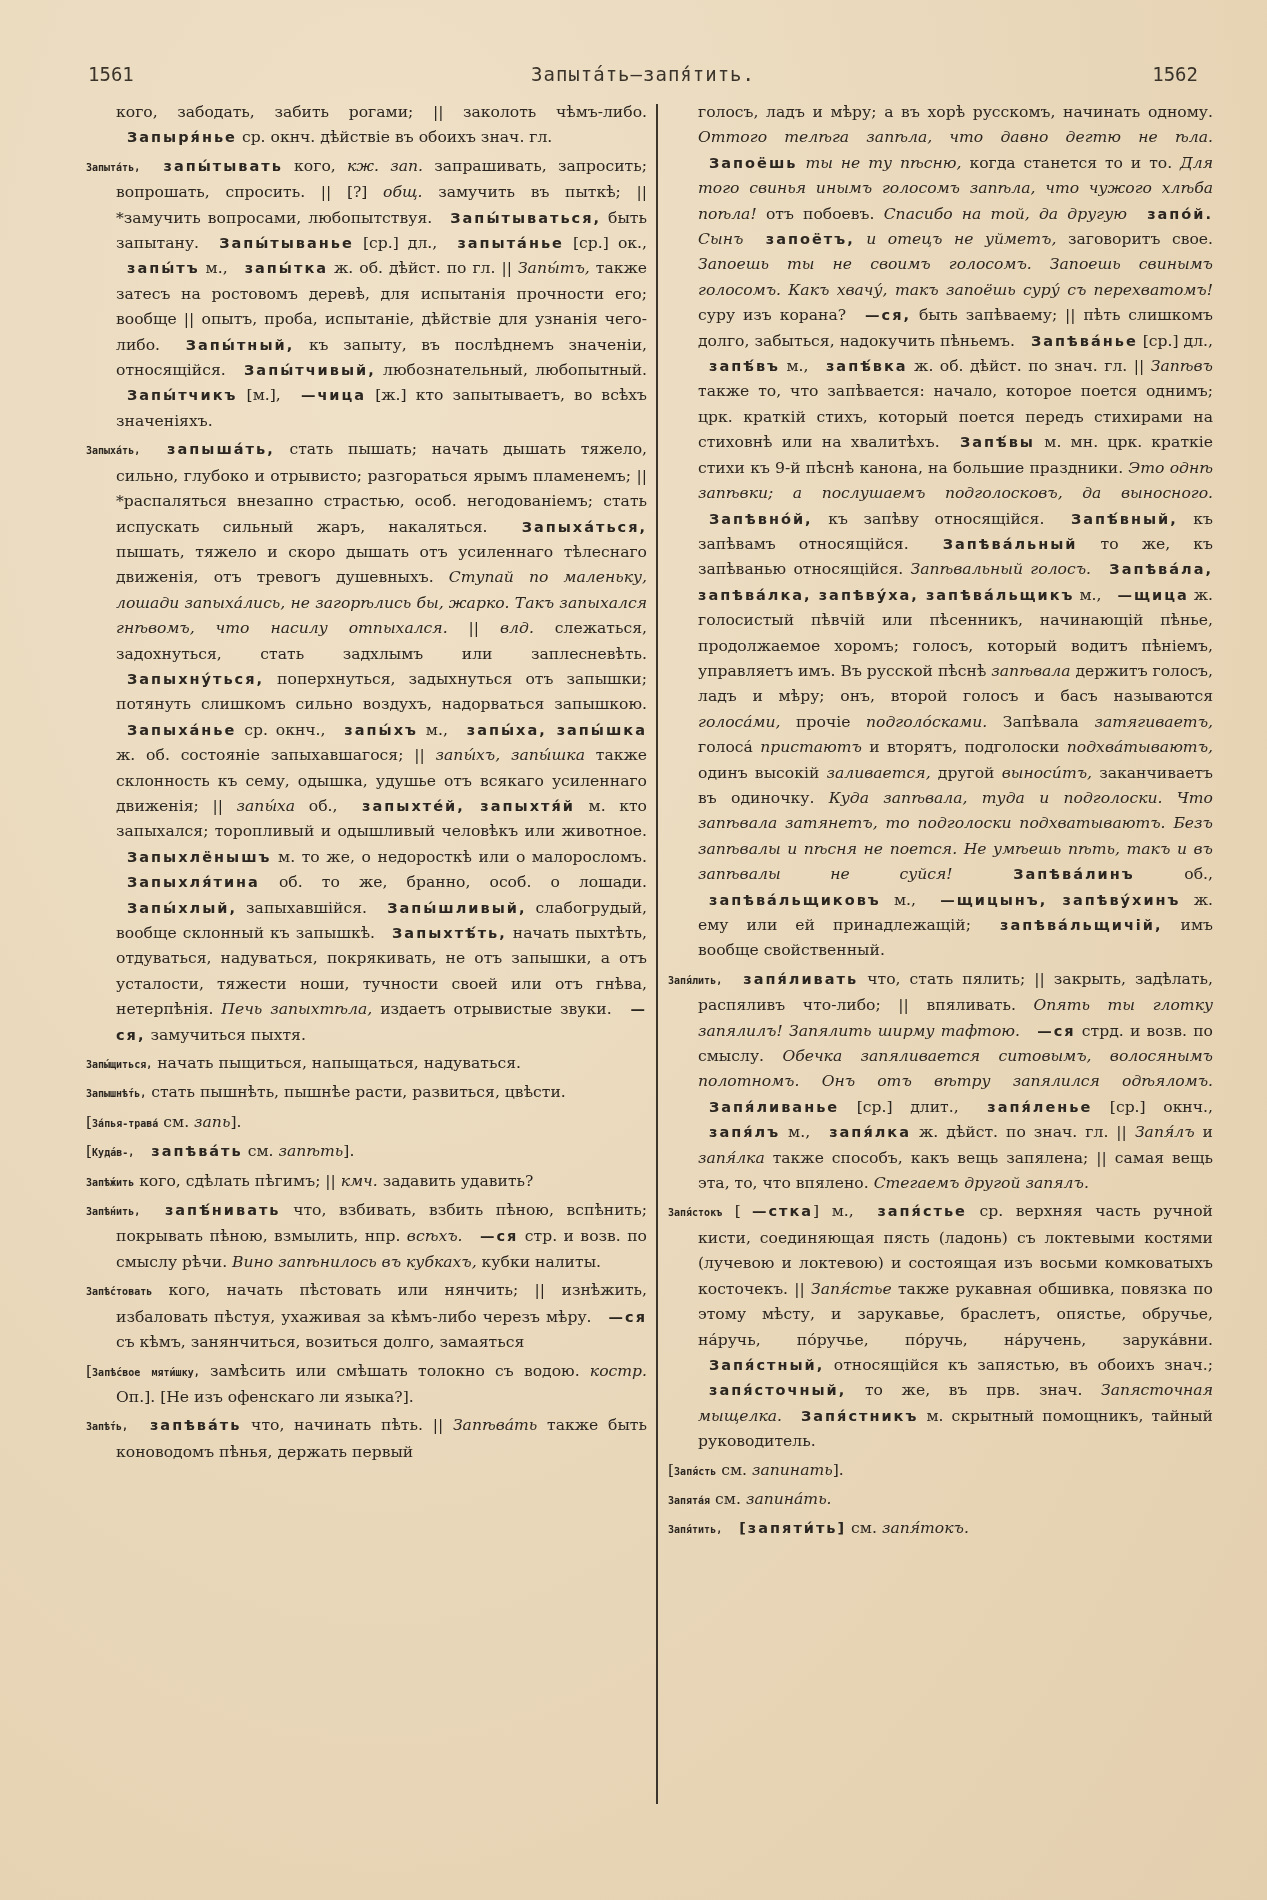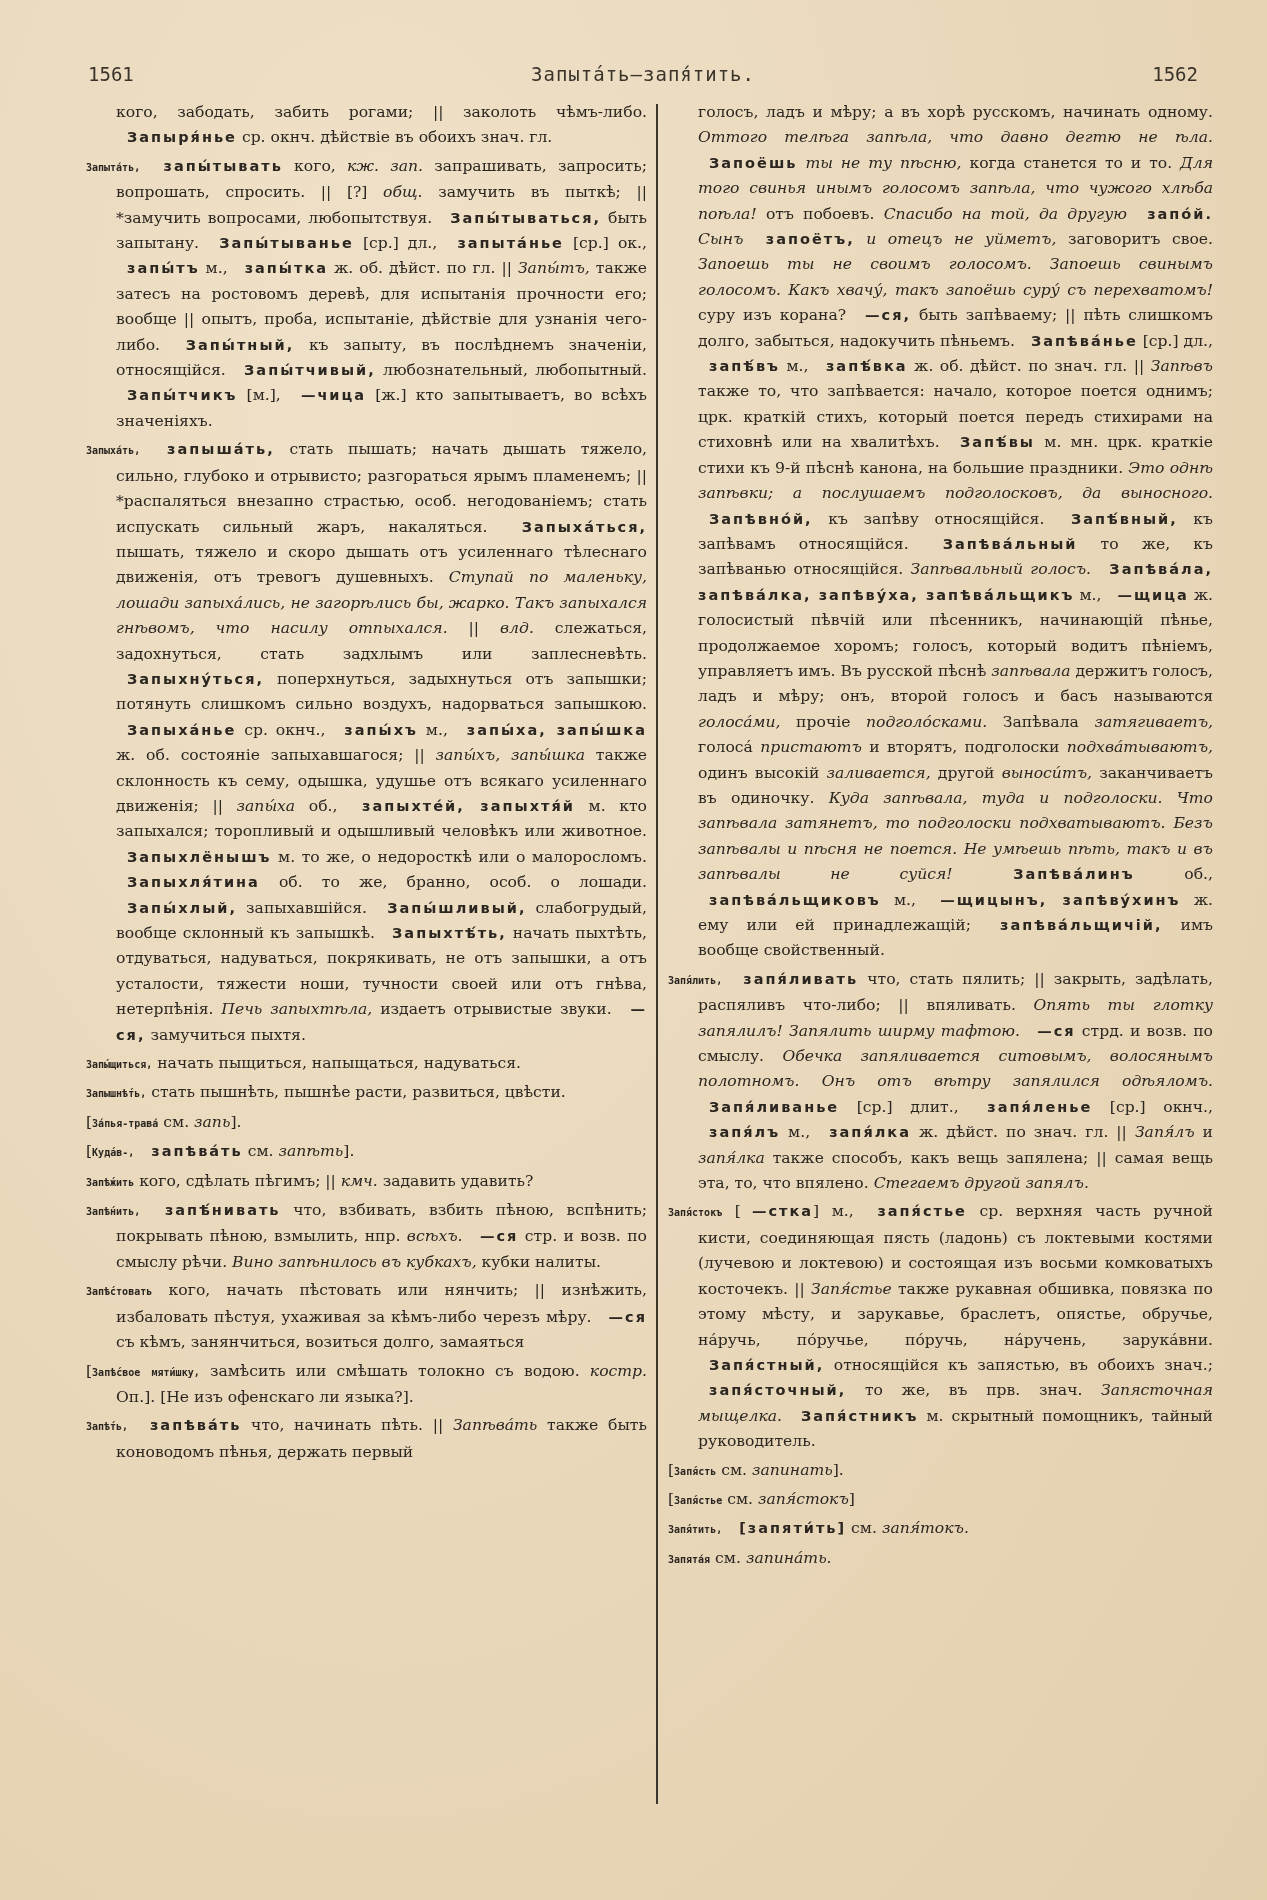--- a/index.html
+++ b/index.html
@@ -59,17 +59,16 @@
       <p class="entry"><span class="hw">Запѣ́стовать</span><span> кого, начать пѣстовать или нянчить; || изнѣжить, избаловать пѣстуя, ухаживая за кѣмъ-либо черезъ мѣру. </span><span class="b">—ся</span><span> съ кѣмъ, занянчиться, возиться долго, замаяться</span></p>
       <p class="entry"><span>[</span><span class="hw">Запѣ́свое мяти́шку,</span><span> замѣсить или смѣшать толокно съ водою. </span><span class="i">костр.</span><span> Оп.]. [Не изъ офенскаго ли языка?].</span></p>
       <p class="entry"><span class="hw">Запѣ́ть, </span><span class="b">запѣвáть</span><span> что, начинать пѣть. || </span><span class="i">Запѣвáть</span><span> также быть коноводомъ пѣнья, держать первый</span></p>
     </div>
   <div class="rule"></div>
   <div class="col col-right" id="col-right">
       <p class="cont"><span>голосъ, ладъ и мѣру; а въ хорѣ русскомъ, начинать одному. </span><span class="i">Оттого телѣга запѣла, что давно дегтю не ѣла.</span><span> </span><span class="b">Запоёшь</span><span> </span><span class="i">ты не ту пѣсню,</span><span> когда станется то и то. </span><span class="i">Для того свинья инымъ голосомъ запѣла, что чужого хлѣба поѣла!</span><span> отъ побоевъ. </span><span class="i">Спасибо на той, да другую</span><span> </span><span class="b">запóй.</span><span> </span><span class="i">Сынъ</span><span> </span><span class="b">запоётъ,</span><span> </span><span class="i">и отецъ не уйметъ,</span><span> заговоритъ свое. </span><span class="i">Запоешь ты не своимъ голосомъ. Запоешь свинымъ голосомъ. Какъ хвачу́, такъ запоёшь суру́ съ перехватомъ!</span><span> суру изъ корана? </span><span class="b">—ся,</span><span> быть запѣваему; || пѣть слишкомъ долго, забыться, надокучить пѣньемъ. </span><span class="b">Запѣвáнье</span><span> [ср.] дл., </span><span class="b">запѣ́въ</span><span> м., </span><span class="b">запѣ́вка</span><span> ж. об. дѣйст. по знач. гл. || </span><span class="i">Запѣвъ</span><span> также то, что запѣвается: начало, которое поется однимъ; црк. краткій стихъ, который поется передъ стихирами на стиховнѣ или на хвалитѣхъ. </span><span class="b">Запѣ́вы</span><span> м. мн. црк. краткіе стихи къ 9-й пѣснѣ канона, на большие праздники. </span><span class="i">Это однѣ запѣвки; а послушаемъ подголосковъ, да выносного.</span><span> </span><span class="b">Запѣвнóй,</span><span> къ запѣву относящійся. </span><span class="b">Запѣ́вный,</span><span> къ запѣвамъ относящійся. </span><span class="b">Запѣвáльный</span><span> то же, къ запѣванью относящійся. </span><span class="i">Запѣвальный голосъ.</span><span> </span><span class="b">Запѣвáла, запѣвáлка, запѣву́ха, запѣвáльщикъ</span><span> м., </span><span class="b">—щица</span><span> ж. голосистый пѣвчій или пѣсенникъ, начинающій пѣнье, продолжаемое хоромъ; голосъ, который водитъ пѣніемъ, управляетъ имъ. Въ русской пѣснѣ </span><span class="i">запѣвала</span><span> держитъ голосъ, ладъ и мѣру; онъ, второй голосъ и басъ называются </span><span class="i">голосáми,</span><span> прочіе </span><span class="i">подголóсками.</span><span> Запѣвала </span><span class="i">затягиваетъ,</span><span> голосá </span><span class="i">пристаютъ</span><span> и вторятъ, подголоски </span><span class="i">подхвáтываютъ,</span><span> одинъ высокій </span><span class="i">заливается,</span><span> другой </span><span class="i">выносúтъ,</span><span> заканчиваетъ въ одиночку. </span><span class="i">Куда запѣвала, туда и подголоски. Что запѣвала затянетъ, то подголоски подхватываютъ. Безъ запѣвалы и пѣсня не поется. Не умѣешь пѣть, такъ и въ запѣвалы не суйся!</span><span> </span><span class="b">Запѣвáлинъ</span><span> об., </span><span class="b">запѣвáльщиковъ</span><span> м., </span><span class="b">—щицынъ, запѣву́хинъ</span><span> ж. ему или ей принадлежащій; </span><span class="b">запѣвáльщичій,</span><span> имъ вообще свойственный.</span></p>
       <p class="entry"><span class="hw">Запя́лить, </span><span class="b">запя́ливать</span><span> что, стать пялить; || закрыть, задѣлать, распяливъ что-либо; || впяливать. </span><span class="i">Опять ты глотку запялилъ! Запялить ширму тафтою.</span><span> </span><span class="b">—ся</span><span> стрд. и возв. по смыслу. </span><span class="i">Обечка запяливается ситовымъ, волосянымъ полотномъ. Онъ отъ вѣтру запялился одѣяломъ.</span><span> </span><span class="b">Запя́ливанье</span><span> [ср.] длит., </span><span class="b">запя́ленье</span><span> [ср.] окнч., </span><span class="b">запя́лъ</span><span> м., </span><span class="b">запя́лка</span><span> ж. дѣйст. по знач. гл. || </span><span class="i">Запя́лъ</span><span> и </span><span class="i">запя́лка</span><span> также способъ, какъ вещь запялена; || самая вещь эта, то, что впялено. </span><span class="i">Стегаемъ другой запялъ.</span></p>
       <p class="entry"><span class="hw">Запя́стокъ</span><span> [</span><span class="b">—стка</span><span>] м., </span><span class="b">запя́стье</span><span> ср. верхняя часть ручной кисти, соединяющая пясть (ладонь) съ локтевыми костями (лучевою и локтевою) и состоящая изъ восьми комковатыхъ косточекъ. || </span><span class="i">Запя́стье</span><span> также рукавная обшивка, повязка по этому мѣсту, и зарукавье, браслетъ, опястье, обручье, нáручь, пóручье, пóручь, нáручень, зарукáвни. </span><span class="b">Запя́стный,</span><span> относящійся къ запястью, въ обоихъ знач.; </span><span class="b">запя́сточный,</span><span> то же, въ прв. знач. </span><span class="i">Запясточная мыщелка.</span><span> </span><span class="b">Запя́стникъ</span><span> м. скрытный помощникъ, тайный руководитель.</span></p>
       <p class="entry"><span>[</span><span class="hw">Запя́сть</span><span> см. </span><span class="i">запинать</span><span>].</span></p>
-      <p class="entry"><span>[</span><span class="hw">Запя́стье</span><span> см. </span><span class="i">запя́стокъ</span><span>]</span></p>
+      <p class="entry"><span class="hw">Запятáя</span><span> см. </span><span class="i">запинáть.</span></p>
       <p class="entry"><span class="hw">Запя́тить, </span><span class="b">[запяти́ть]</span><span> см. </span><span class="i">запя́токъ.</span></p>
-      <p class="entry"><span class="hw">Запятáя</span><span> см. </span><span class="i">запинáть.</span></p>
     </div>
 </div>
 
 </body></html>

